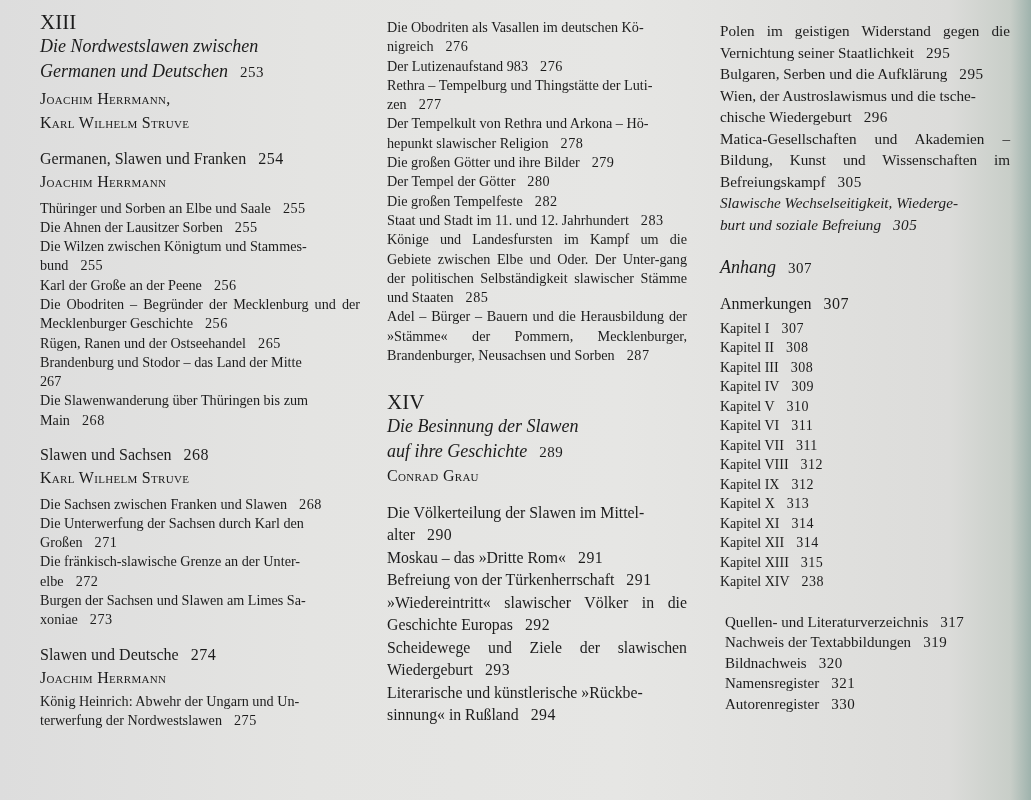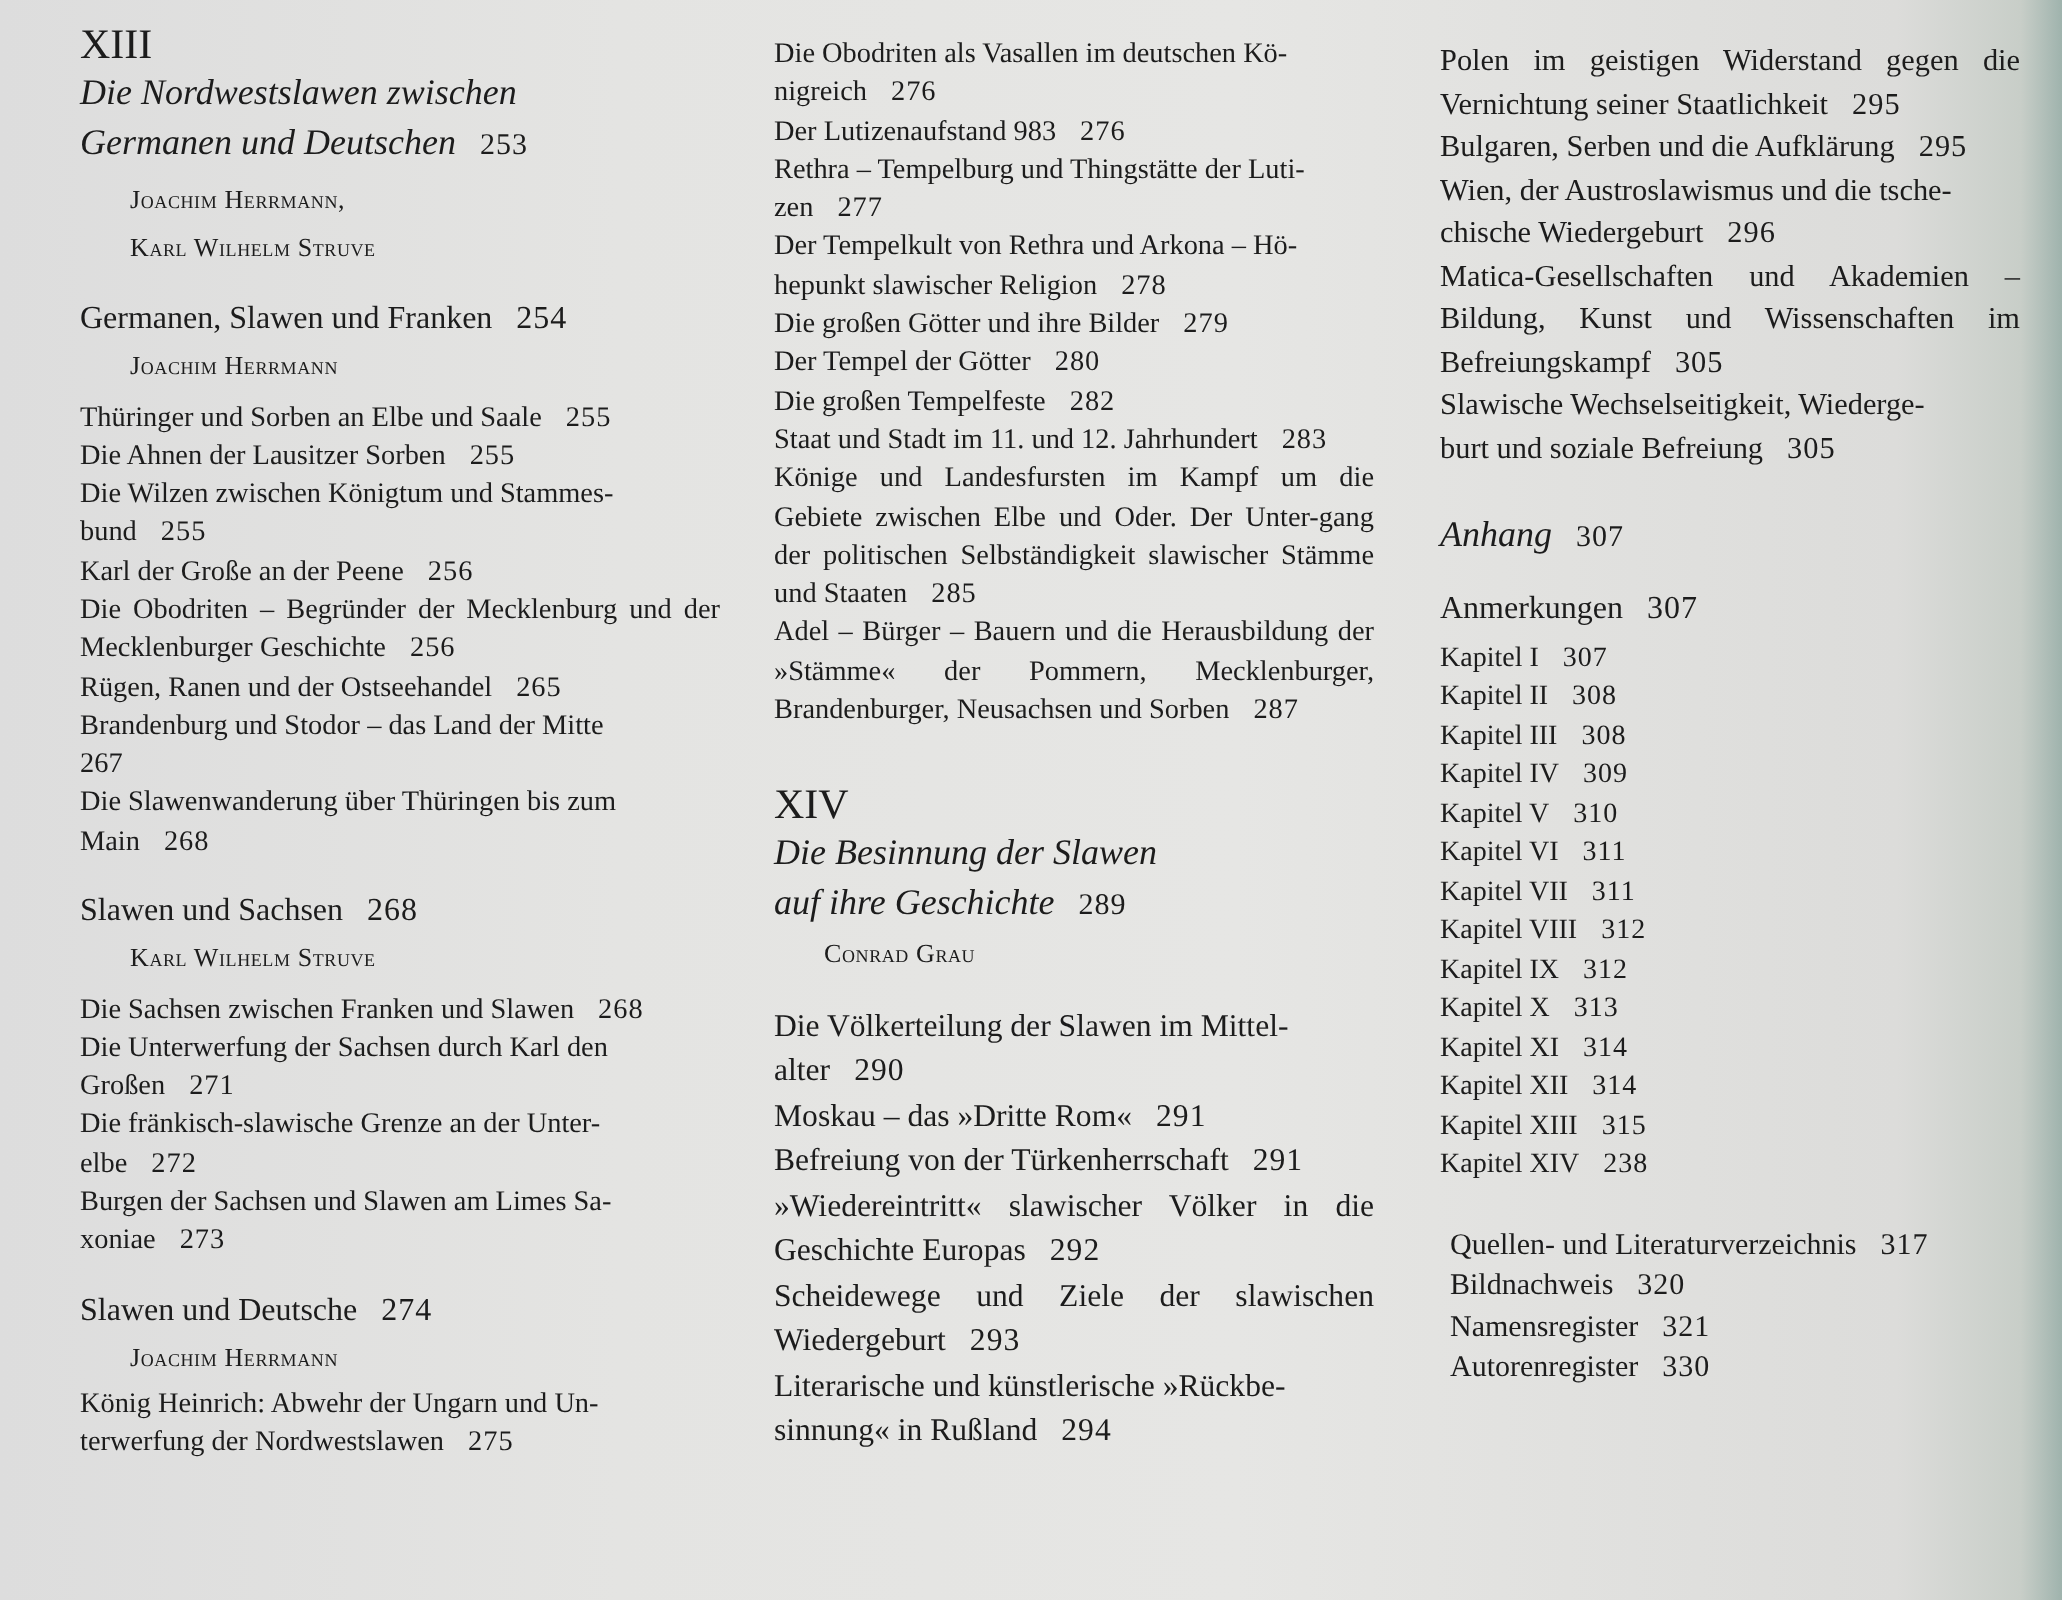--- a/index.html
+++ b/index.html
@@ -12,21 +12,21 @@
     }
     .col { position:absolute; top:0; }
     #col1 { left:40px; width:320px; }
     #col2 { left:387px; width:300px; }
     #col3 { left:720px; width:290px; }
     .entry { font-size:14.2px; line-height:19.3px; }
     .entry.lg { font-size:15.8px; line-height:22.5px; }
     .pg { margin-left:12px; letter-spacing:0.5px; }
     .chapnum { font-size:21px; line-height:24px; }
     .chaptitle { font-style:italic; font-size:18px; line-height:24.5px; }
-    .author { font-variant: small-caps; font-size:13px; line-height:23.5px; letter-spacing:0.3px;margin-left:25px; }
+    .author { font-variant: small-caps; font-size:16px; line-height:23.5px; letter-spacing:0.3px; }
     .section { font-size:16px; line-height:22px; }
     .gap-m { height:14px; }
     .kap { font-size:14px; line-height:19.5px; }
     .justify { text-align:justify; }
   </style>
 </head>
 <body>
 
 <div id="col1" class="col" style="top:10px;">
   <div class="chapnum">XIII</div>
@@ -99,21 +99,21 @@
   <div class="entry lg justify"><span>»Wiedereintritt« slawischer Völker in die Geschichte Europas</span><span class="pg">292</span></div>
   <div class="entry lg justify"><span>Scheidewege und Ziele der slawischen Wiedergeburt</span><span class="pg">293</span></div>
   <div class="entry lg">Literarische und künstlerische »Rückbe-<br>sinnung« in Rußland<span class="pg">294</span></div>
 </div>
 
 <div id="col3" class="col" style="top:20px;">
   <div class="entry lg justify" style="font-size:15.2px;line-height:21.5px;"><span>Polen im geistigen Widerstand gegen die Vernichtung seiner Staatlichkeit</span><span class="pg">295</span></div>
   <div class="entry lg" style="font-size:15.2px;line-height:21.5px;"><span>Bulgaren, Serben und die Aufklärung</span><span class="pg">295</span></div>
   <div class="entry lg" style="font-size:15.2px;line-height:21.5px;">Wien, der Austroslawismus und die tsche-<br>chische Wiedergeburt<span class="pg">296</span></div>
   <div class="entry lg justify" style="font-size:15.2px;line-height:21.5px;"><span>Matica-Gesellschaften und Akademien – Bildung, Kunst und Wissenschaften im Befreiungskampf</span><span class="pg">305</span></div>
-  <div class="entry lg" style="font-size:15.2px;line-height:21.5px;">Slawische Wechselseitigkeit, Wiederge-<br>burt und soziale Befreiung<span class="pg">305</span></div>
+  <div class="entry lg" style="font-size:15.2px;line-height:21.5px;font-style:italic;">Slawische Wechselseitigkeit, Wiederge-<br>burt und soziale Befreiung<span class="pg">305</span></div>
 
   <div style="height:20px"></div>
   <div class="chaptitle"><span>Anhang</span><span class="pg" style="font-style:normal;font-size:15px">307</span></div>
   <div style="height:12px"></div>
   <div class="section"><span>Anmerkungen</span><span class="pg">307</span></div>
   <div style="height:4px"></div>
 
   <div>
     <div class="kap"><span>Kapitel I</span><span class="pg">307</span></div>
     <div class="kap"><span>Kapitel II</span><span class="pg">308</span></div>
@@ -127,17 +127,18 @@
     <div class="kap"><span>Kapitel X</span><span class="pg">313</span></div>
     <div class="kap"><span>Kapitel XI</span><span class="pg">314</span></div>
     <div class="kap"><span>Kapitel XII</span><span class="pg">314</span></div>
     <div class="kap"><span>Kapitel XIII</span><span class="pg">315</span></div>
     <div class="kap"><span>Kapitel XIV</span><span class="pg">238</span></div>
   </div>
 
   <div style="height:20px"></div>
   <div style="padding-left:5px;">
     <div class="entry" style="font-size:15px;line-height:20.5px"><span>Quellen- und Literaturverzeichnis</span><span class="pg">317</span></div>
+    <div class="entry" style="font-size:15px;line-height:20.5px"><span>Nachweis der Textabbildungen</span><span class="pg">319</span></div>
     <div class="entry" style="font-size:15px;line-height:20.5px"><span>Bildnachweis</span><span class="pg">320</span></div>
     <div class="entry" style="font-size:15px;line-height:20.5px"><span>Namensregister</span><span class="pg">321</span></div>
     <div class="entry" style="font-size:15px;line-height:20.5px"><span>Autorenregister</span><span class="pg">330</span></div>
   </div>
 </div>
 
 </body></html>

